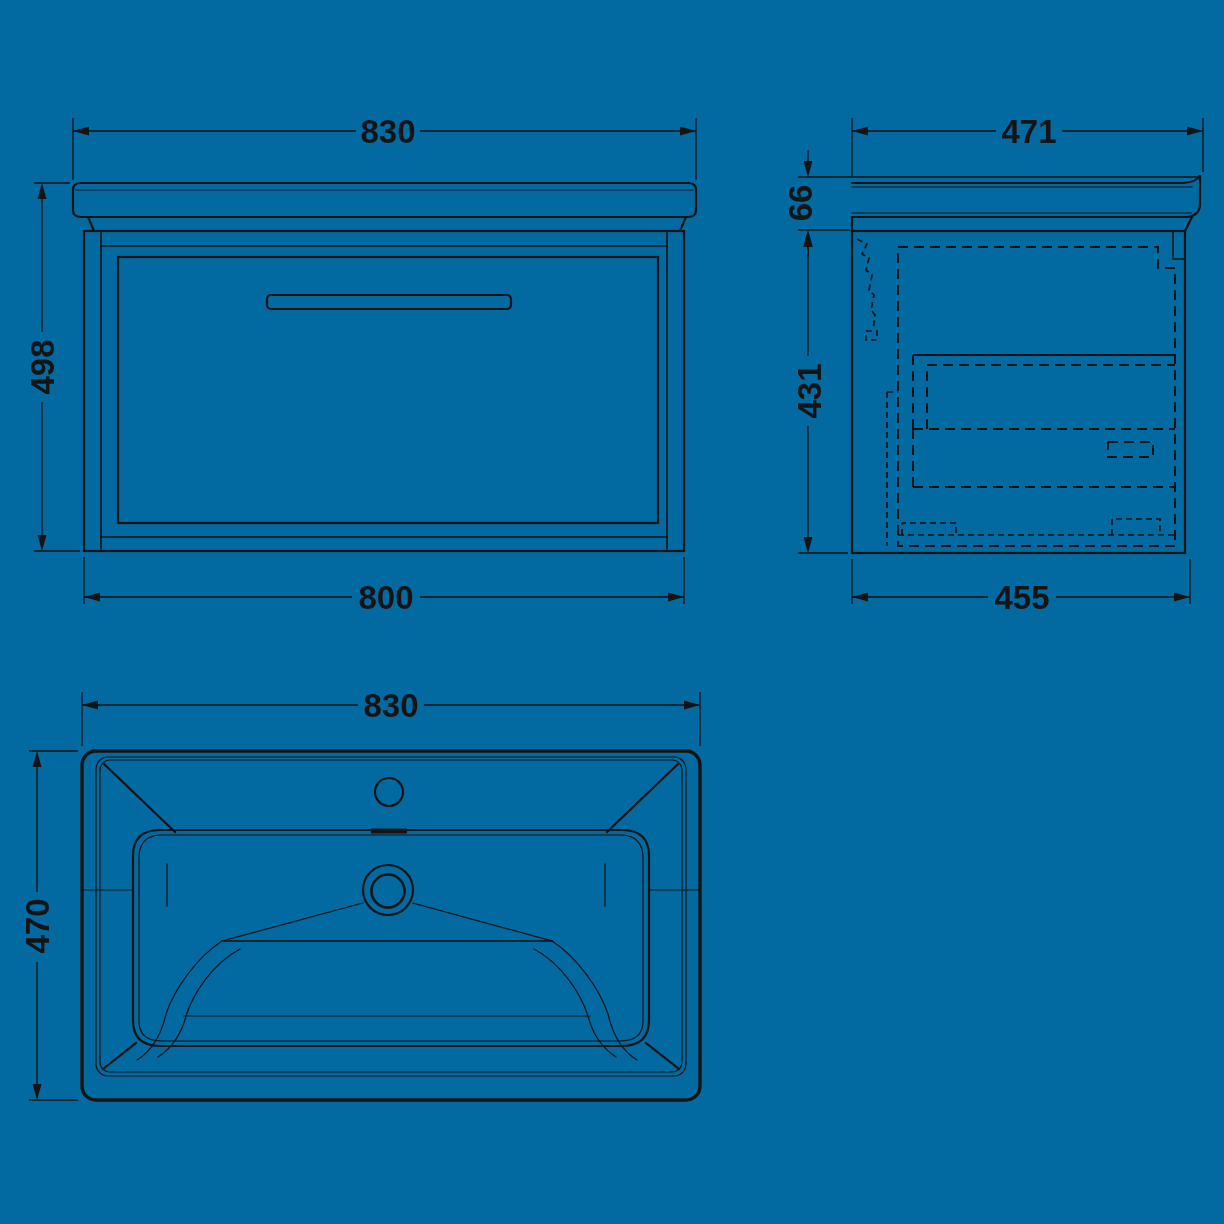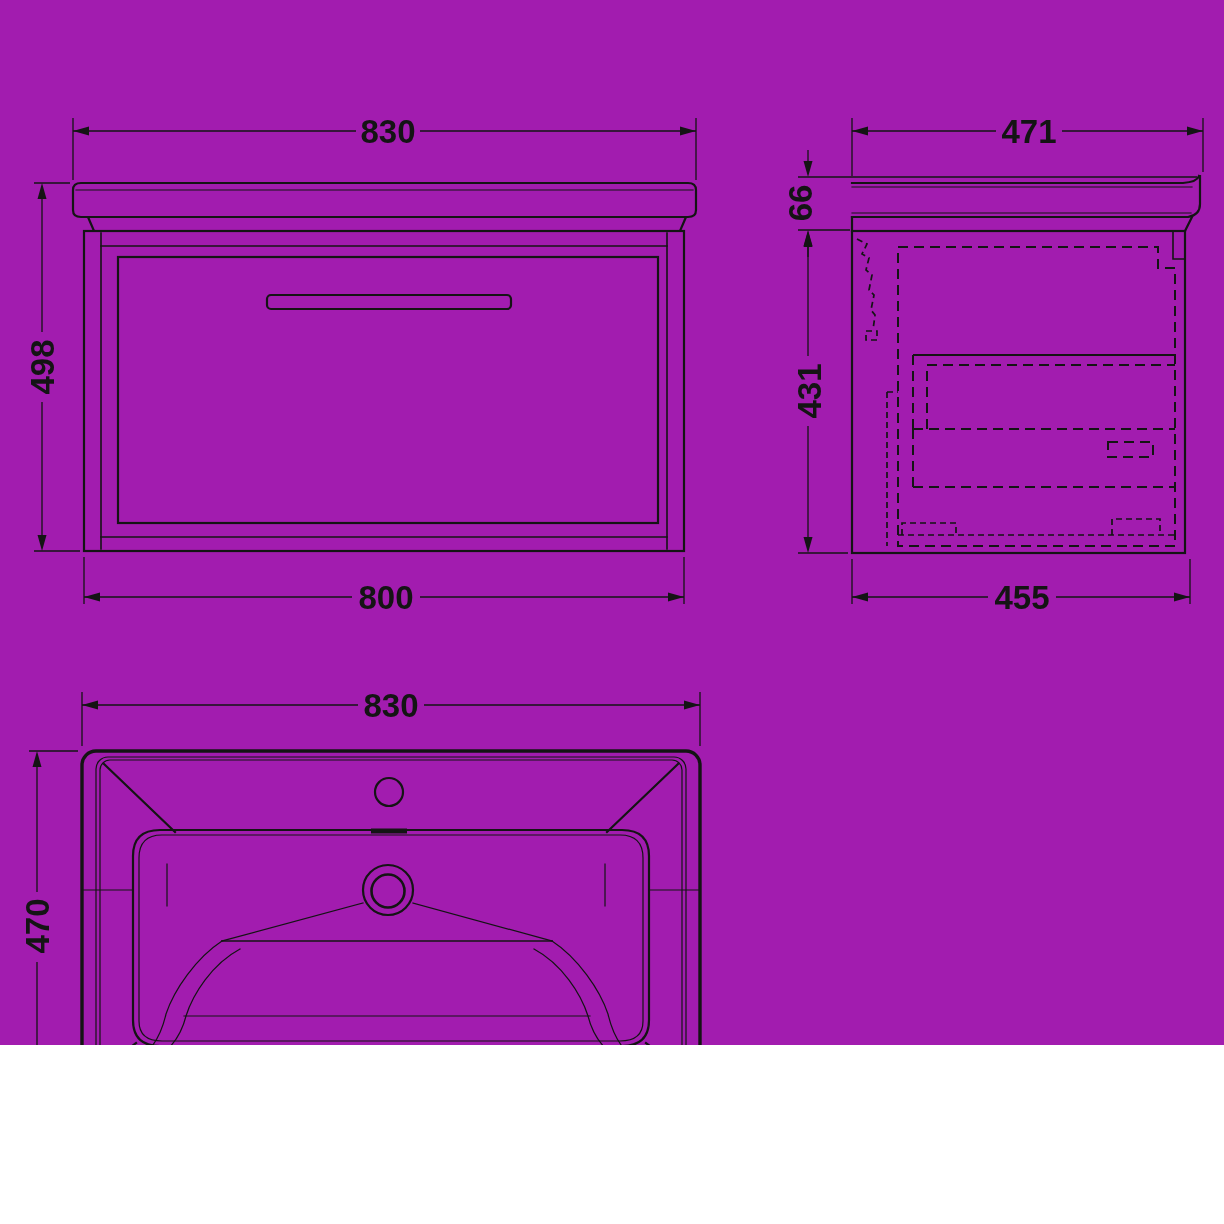--- a/index.html
+++ b/index.html
@@ -1,16 +1,16 @@
 <!DOCTYPE html>
 <html><head>
 <meta charset="utf-8">
 <style>
   html,body{margin:0;padding:0;background:#ffffff;}
-  .stage{width:1224px;height:1045px;background:#a21caf;position:relative;overflow:hidden;}
+  .stage{width:1224px;height:1224px;background:#0369a1;position:relative;overflow:hidden;}
   svg{display:block;}
   .ln{fill:none;stroke:#141414;stroke-width:2.2;stroke-linecap:square;stroke-linejoin:miter;}
   .thin{fill:none;stroke:#141414;stroke-width:1.2;stroke-linecap:square;}
   .med{fill:none;stroke:#141414;stroke-width:1.6;stroke-linecap:square;}
   .thick{fill:none;stroke:#141414;stroke-width:3.4;stroke-linejoin:round;}
   .hid{fill:none;stroke:#141414;stroke-width:2;stroke-dasharray:10 6;}
   .hid2{fill:none;stroke:#141414;stroke-width:1.7;stroke-dasharray:6 4;}
   .dim{fill:none;stroke:#141414;stroke-width:1.3;stroke-linecap:butt;}
   .arr{fill:#141414;stroke:none;}
   .dimlabel{font-family:"Liberation Sans",sans-serif;font-weight:bold;font-size:33px;fill:#141414;text-anchor:middle;}

